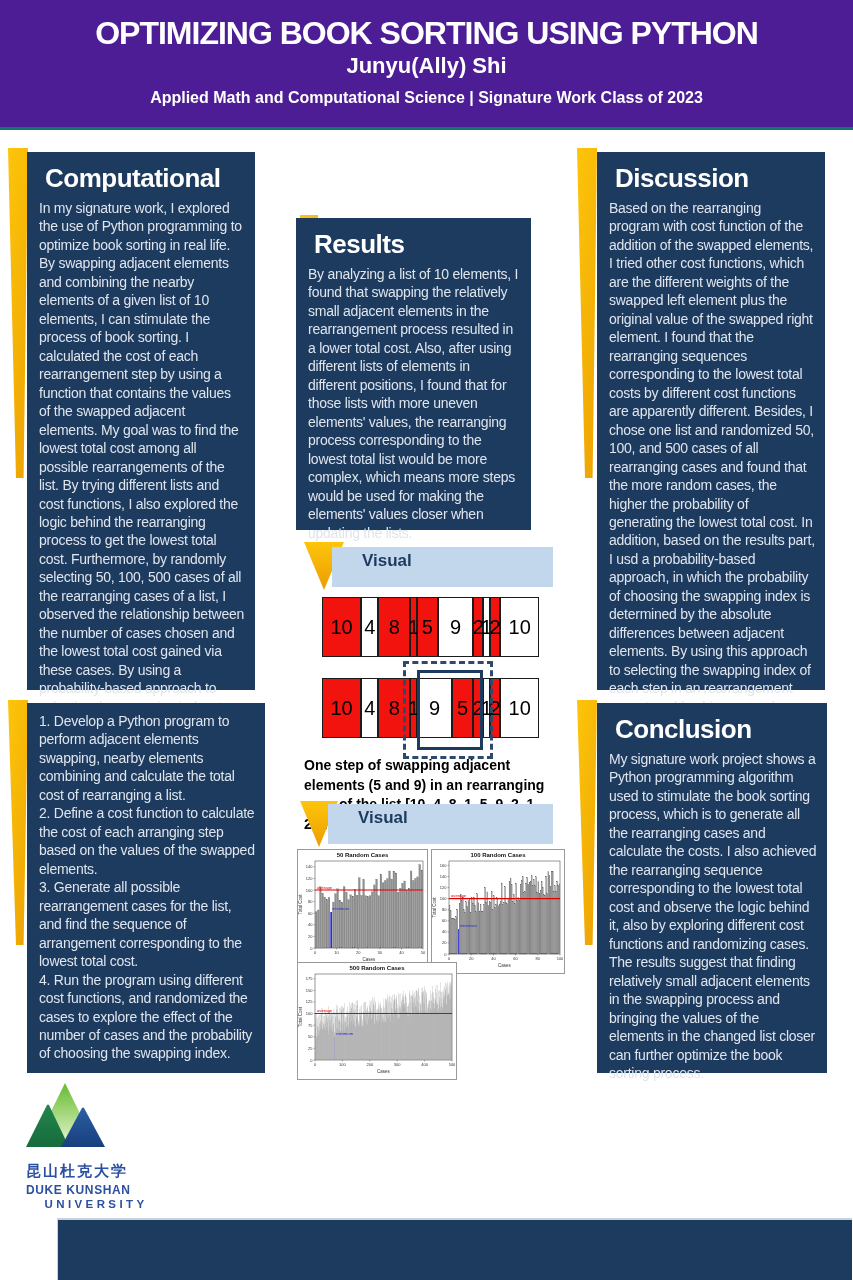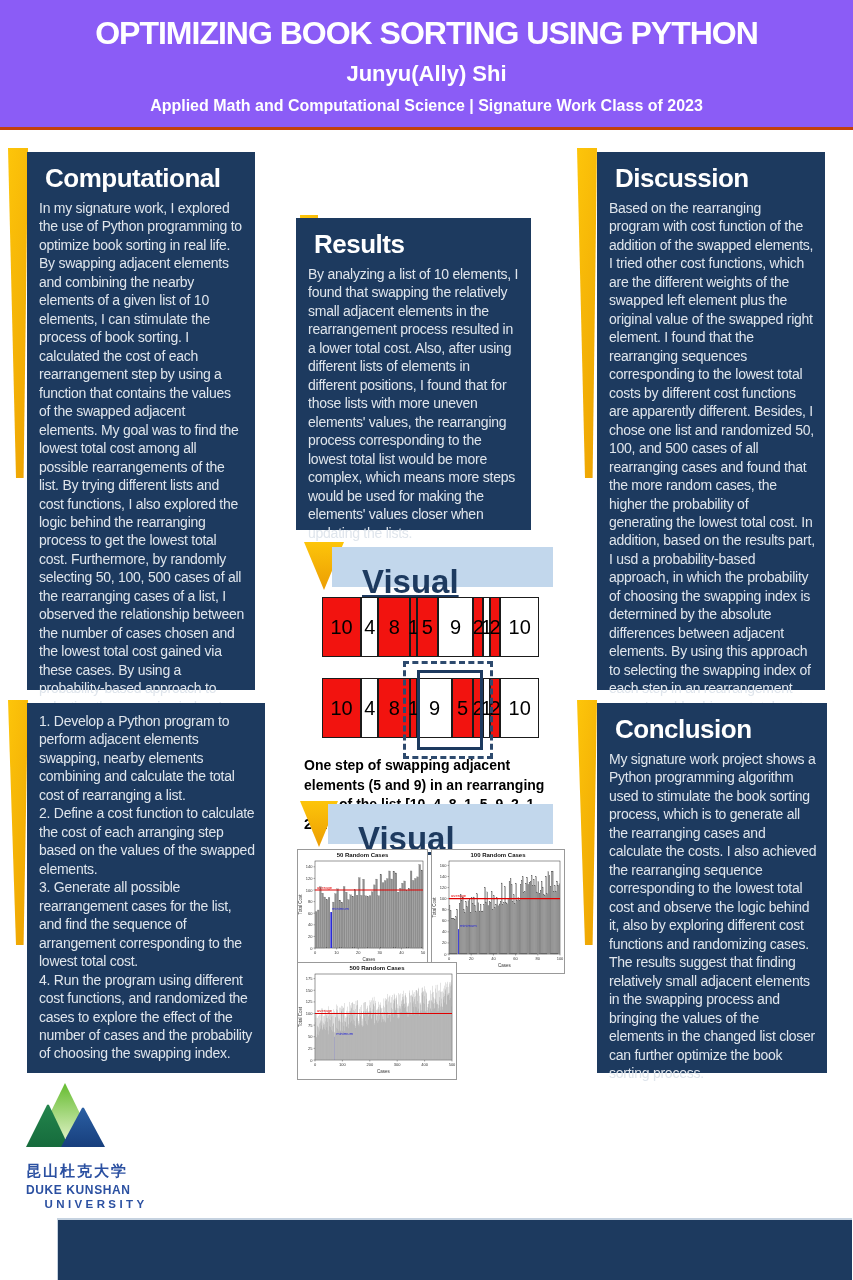--- a/index.html
+++ b/index.html
@@ -1,42 +1,42 @@
 <!DOCTYPE html>
 <html><head>
 <meta charset="utf-8">
 <style>
   html,body { margin:0; padding:0; background:#ffffff; }
   .poster { position:relative; width:853px; height:1280px; background:#ffffff;
             font-family:"Liberation Sans", sans-serif; overflow:hidden; }
 
   
   .header { position:absolute; left:0; top:0; width:853px; height:127px;
-            background:#8b5cf6; border-bottom:3px solid #c2410c;
+            background:#4c1d95; border-bottom:3px solid #0f766e;
             color:#fff; text-align:center; }
   .header .title { margin:0; padding-top:15px; font-size:32px; font-weight:bold; letter-spacing:-1px; }
-  .header .author { font-size:22px; font-weight:bold; margin-top:9px; }
+  .header .author { font-size:22px; font-weight:bold; margin-top:1px; }
   .header .subtitle { font-size:16px; font-weight:bold; margin-top:10px; }
 
   
   .panel { position:absolute; background:#1d3a5f; color:#dfe5ec;
            padding:9px 10px 8px 12px; box-sizing:border-box; }
   .panel h2 { color:#ffffff; font-size:26px; margin:2px 0 5px 6px; letter-spacing:-0.5px; }
   .panel .body { font-size:14px; line-height:1.32; letter-spacing:-0.25px; white-space:pre-line; }
 
   
   .ribbon { position:absolute; width:20px;
             background:linear-gradient(100deg,#fdc50a,#eda303);
             clip-path:polygon(0 0,100% 0,78% 100%,40% 100%); }
   .vtri { position:absolute; background:linear-gradient(180deg,#fdc50a,#ec9d03);
           clip-path:polygon(0 0,100% 0,50% 100%); }
 
   
   .visual-band { position:absolute; background:#c2d7ec; }
-  .visual-band h2 { color:#1d3a5f; font-size:33px; margin:16px 0 0 30px;text-decoration:underline; }
+  .visual-band h2 { color:#1d3a5f; font-size:17px; margin:4px 0 0 30px; }
 
   
   .books-row { position:absolute; display:flex; }
   .book { box-sizing:border-box; flex-shrink:0; border:1.5px solid #1b1b1b; height:60px;
           display:flex; align-items:center; justify-content:center;
           font-size:20px; color:#000; background:#fff; overflow:visible; }
   .book.red { background:#f2130f; }
   .swap-dashed { position:absolute; border:3px dashed #2d4a6e; }
   .swap-solid  { position:absolute; border:3px solid #1d3a5f; }
 

